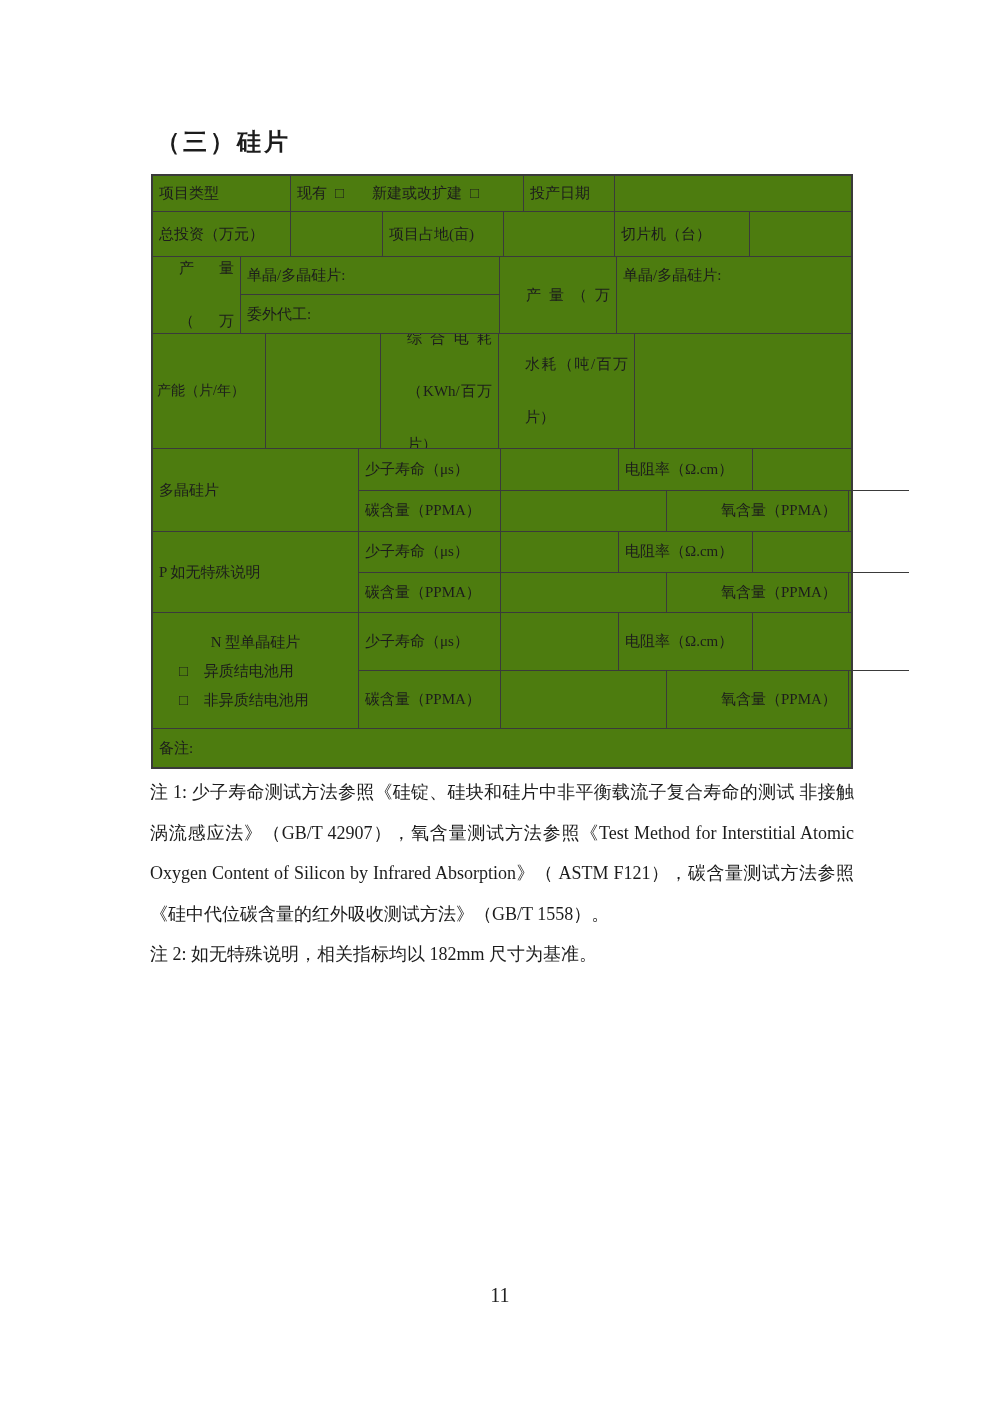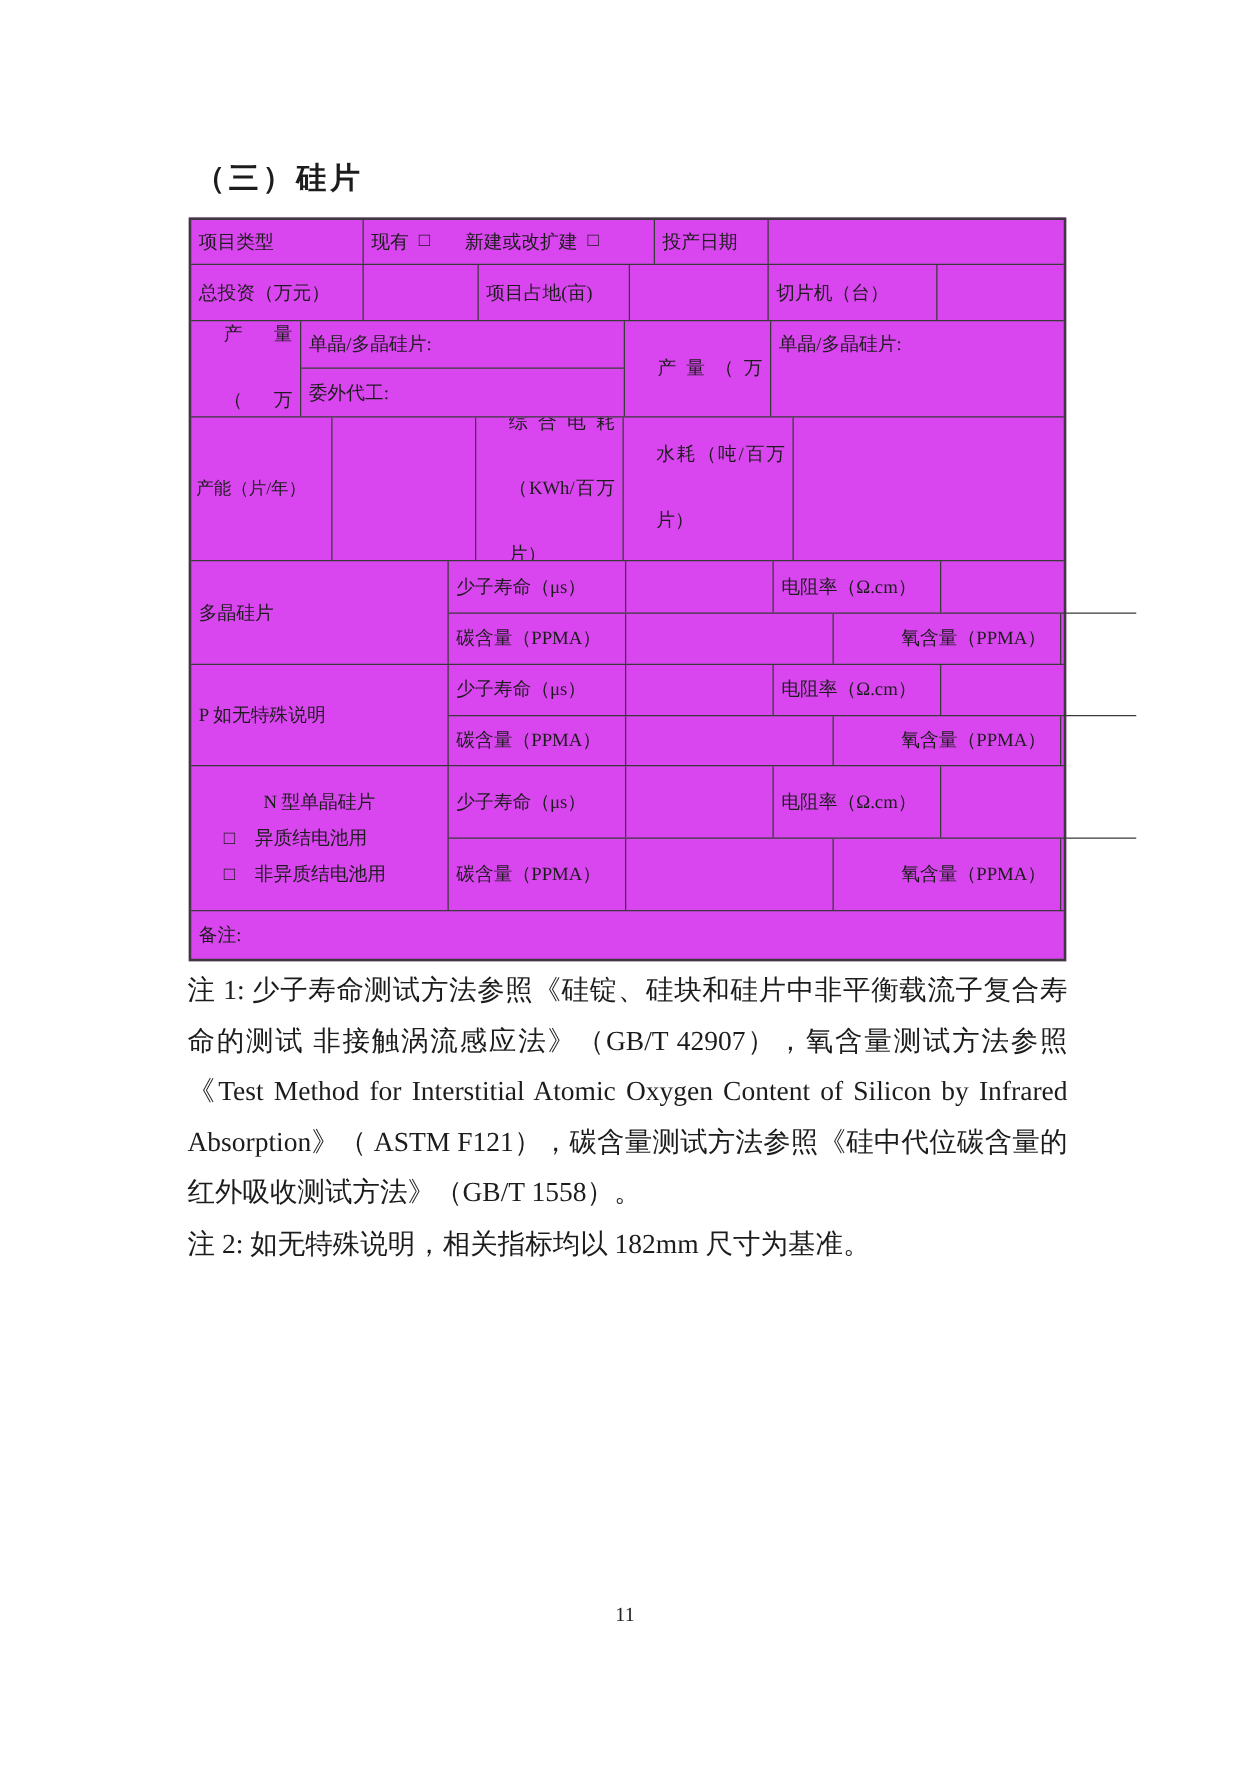--- a/index.html
+++ b/index.html
@@ -9,21 +9,21 @@
     font-family:"Liberation Serif","DejaVu Serif",serif;
     color:#1c1c1c;
   }
   .doc-title {
     position:absolute; left:156px; top:126px;
     font-size:24px; font-weight:700; letter-spacing:3px;
   }
   
   .sheet {
     position:absolute; left:151px; top:174px; width:702px;
-    border:2px solid #3a3a3a; background:#d946ef;
+    border:2px solid #3a3a3a; background:#4d7c0f;
   }
   .band { display:flex; border-bottom:1.5px solid #3a3a3a; }
   .band:last-child { border-bottom:none; }
   .cell {
     display:flex; align-items:center;
     border-right:1.5px solid #3a3a3a;
     padding:2px 6px; font-size:15px; overflow:hidden;
   }
   .band > .cell:last-child, .band > .colwrap:last-child, .band > .colstack:last-child { border-right:none; }
   .nowrap { white-space:nowrap; }
@@ -63,27 +63,27 @@
     flex-direction:column; justify-content:center; align-items:stretch;
     gap:11px; padding:6px 0;
   }
   .nline { line-height:1.2; }
   .nline.hd { text-align:center; }
   .nline.opt { padding-left:26px; }
   .nline.opt .cbx { margin-right:12px; }
   
   .notes {
     position:absolute; left:150px; top:772px; width:704px;
-    font-size:22px; line-height:40.5px; text-align:justify;
+    font-size:18px; line-height:40.5px; text-align:justify;
   }
   .notes p { margin:0; }
   
   .pagenum {
     position:absolute; left:0; top:1284px; width:1000px;
-    text-align:center; font-size:16px; color:#222;
+    text-align:center; font-size:20px; color:#222;
   }
 </style>
 </head>
 <body>
 
 <div class="doc-title">（三）硅片</div>
 
 <div class="sheet">
 
   <div class="band band-a">

